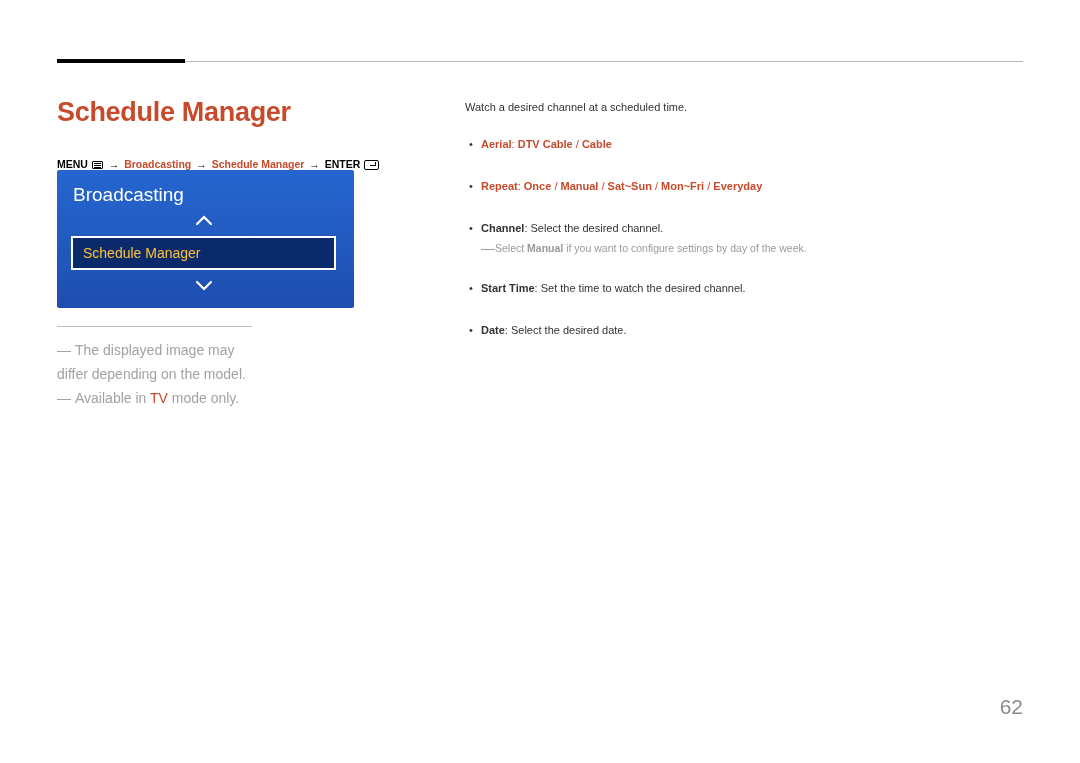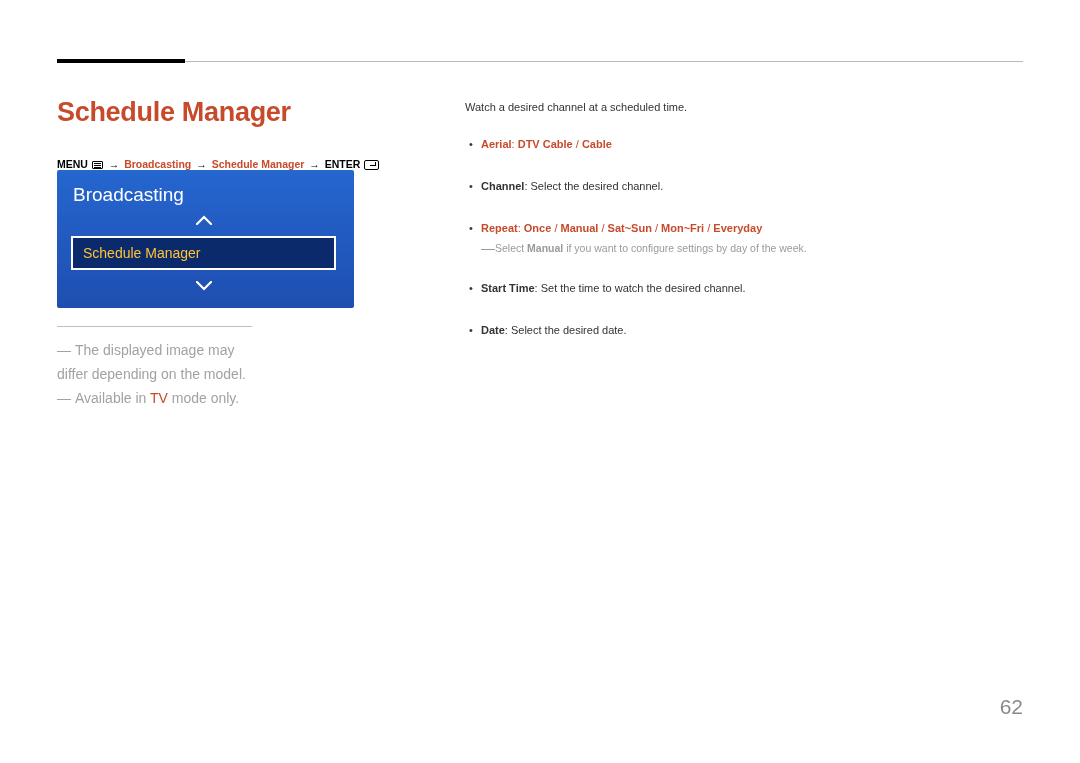--- a/index.html
+++ b/index.html
@@ -275,24 +275,24 @@
       </div>
     </div>
 
     <div class="right-col">
       <div class="intro">Watch a desired channel at a scheduled time.</div>
       <ul class="bullets">
         <li>
           <span class="hl">Aerial</span><span class="sep">: </span><span class="hl">DTV Cable</span><span class="sep"> / </span><span class="hl">Cable</span>
         </li>
         <li>
+          <span class="hl">Repeat</span><span class="sep">: </span><span class="hl">Once</span><span class="sep"> / </span><span class="hl">Manual</span><span class="sep"> / </span><span class="hl">Sat~Sun</span><span class="sep"> / </span><span class="hl">Mon~Fri</span><span class="sep"> / </span><span class="hl">Everyday</span>
+        </li>
+        <li>
           <span class="b1">Channel</span><span>: Select the desired channel.</span>
-        </li>
-        <li>
-          <span class="hl">Repeat</span><span class="sep">: </span><span class="hl">Once</span><span class="sep"> / </span><span class="hl">Manual</span><span class="sep"> / </span><span class="hl">Sat~Sun</span><span class="sep"> / </span><span class="hl">Mon~Fri</span><span class="sep"> / </span><span class="hl">Everyday</span>
         </li>
       </ul>
       <div class="sub-note">
         <span class="dash">―</span>
         <span>Select </span><span class="b1">Manual</span><span> if you want to configure settings by day of the week.</span>
       </div>
       <ul class="bullets">
         <li>
           <span class="b1">Start Time</span><span>: Set the time to watch the desired channel.</span>
         </li>

